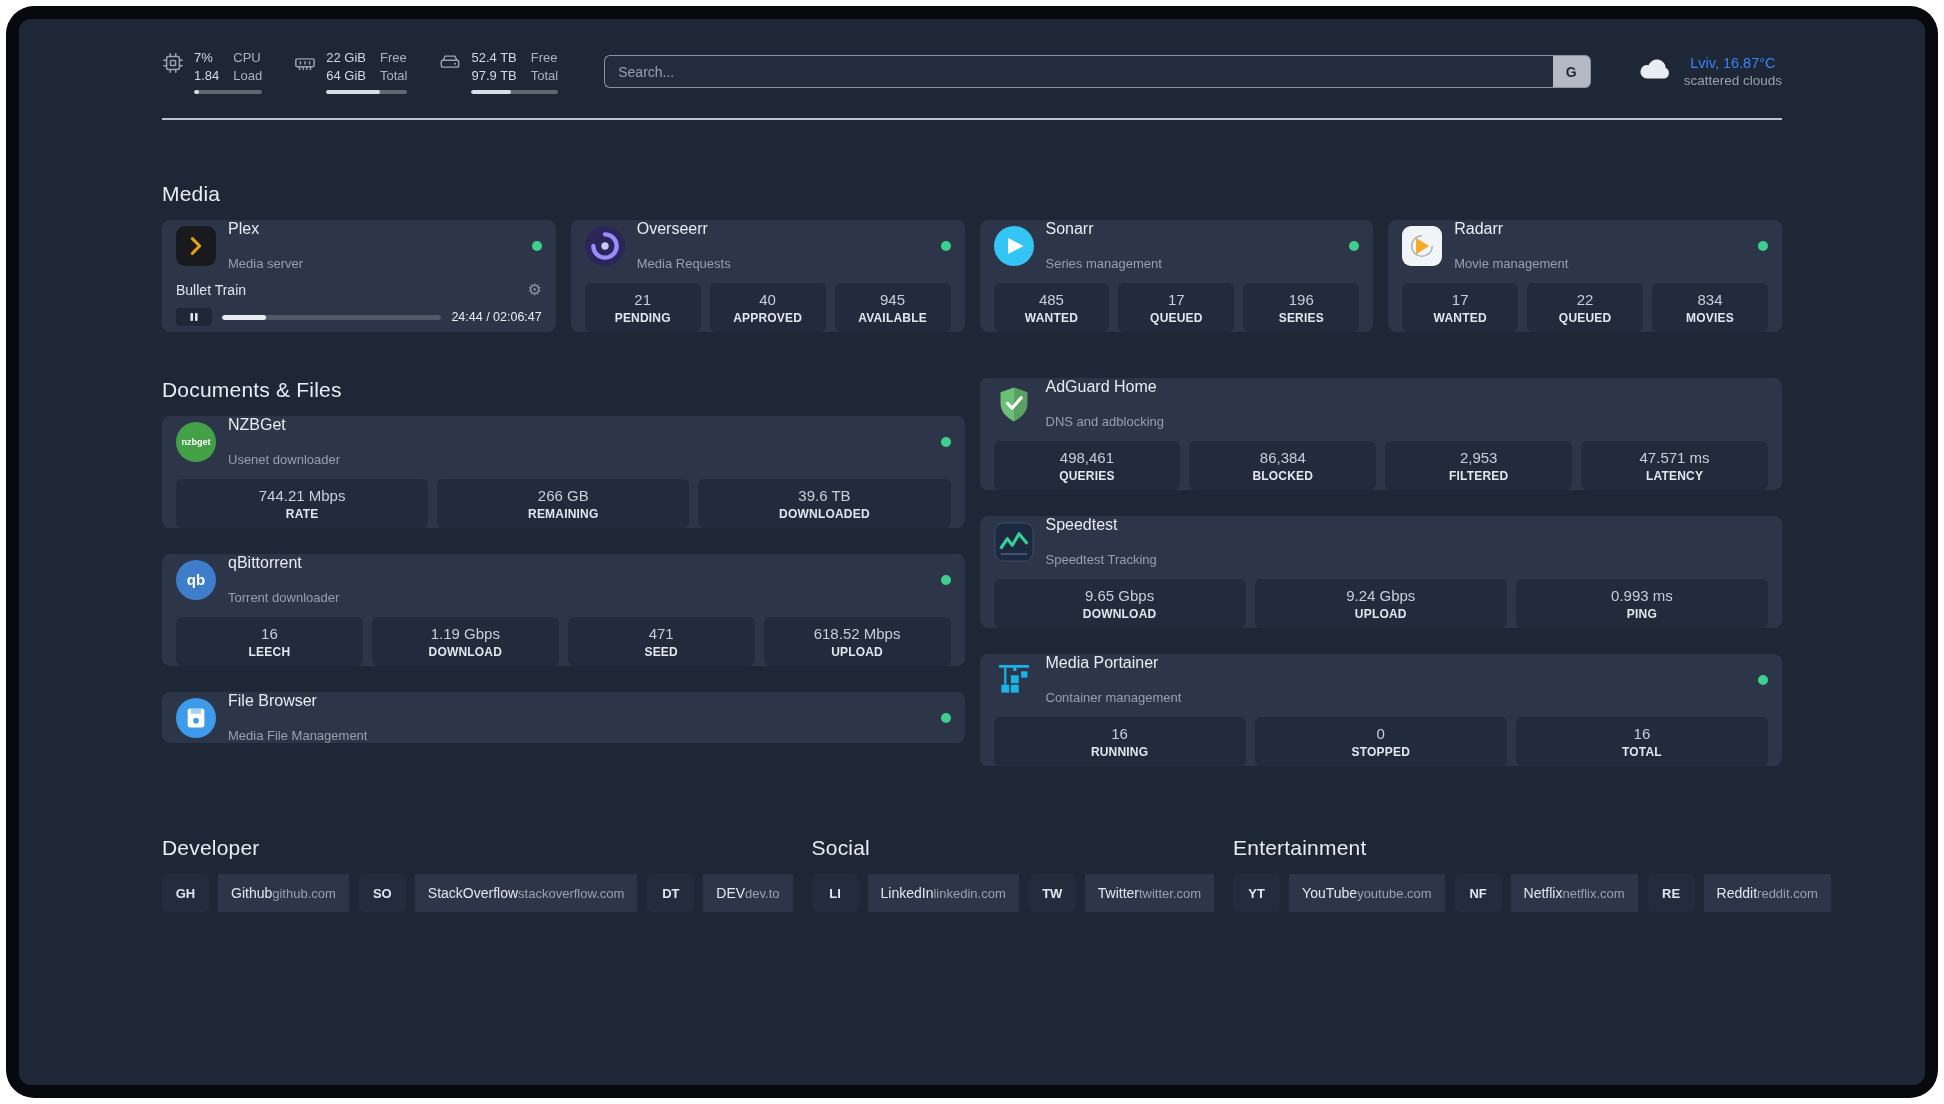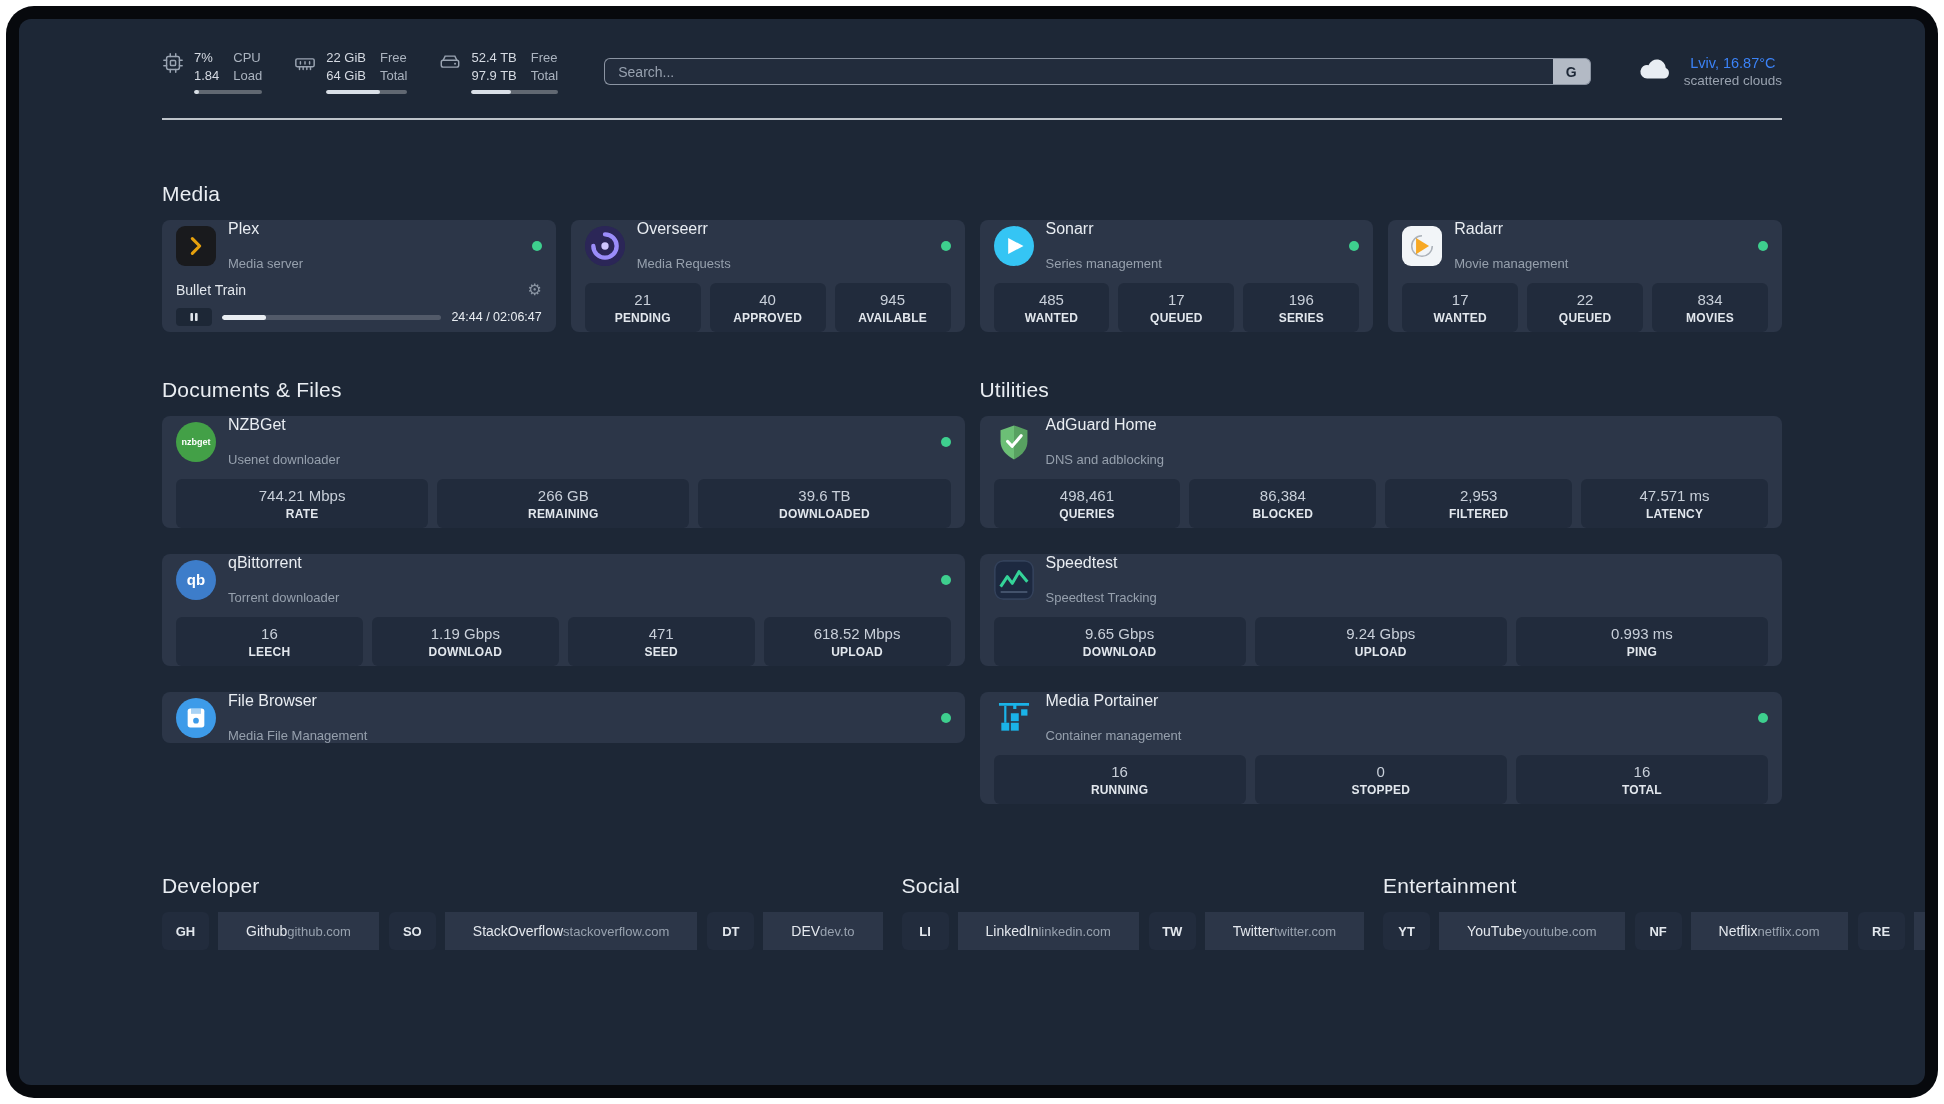--- a/index.html
+++ b/index.html
@@ -13,21 +13,21 @@
   .topbar { display:flex; align-items:center; }
   .resources { display:flex; gap:32px; }
   .resource { display:flex; gap:10px; align-items:flex-start; }
   .res-icon { color:#9aa4b2; display:inline-flex; margin-top:3px; }
   .res-cols { display:flex; gap:14px; font-size:13px; line-height:1.4; }
   .res-col { display:flex; flex-direction:column; color:#d5dae2; }
   .res-col.dim { color:#aab3bf; }
   .res-bar { height:4px; background:rgba(255,255,255,0.30); border-radius:2px; margin-top:5px; overflow:hidden; }
   .res-bar i { display:block; height:100%; background:#d9dfe7; border-radius:2px; }
 
-  .search { flex:1; display:flex; margin:0 46px; height:27px; }
+  .search { flex:1; display:flex; margin:0 46px; height:33px; }
   .search-input { flex:1; background:#222c3c; border:1px solid #8b94a2; border-right:none; border-radius:6px 0 0 6px; color:#e2e7ee; padding:0 13px; font-size:14px; outline:none; font-family:"Liberation Sans", sans-serif; }
   .search-input::placeholder { color:#97a1af; }
   .search-btn { width:38px; background:#b3bac5; color:#1d2736; border:1px solid #8b94a2; border-left:none; border-radius:0 6px 6px 0; font-size:14px; font-weight:700; cursor:pointer; }
 
   .weather { display:flex; gap:11px; align-items:center; }
   .weather-loc { font-size:14.5px; color:#3b82f6;text-align:center; }
   .weather-cond { font-size:13.5px; color:#9aa3b0; margin-top:2px; }
 
   .divider { border:none; border-top:2px solid rgba(235,239,244,0.78); margin-top:24px; }
 
@@ -72,21 +72,21 @@
   .icon-qb { background:#3d7dca; border-radius:50%; }
   .icon-qb span { color:#fff; font-size:15px; font-weight:700; }
   .icon-speedtest { background:transparent; }
   .icon-filebrowser { background:transparent; }
 
   
   .bm-grid { display:grid; grid-template-columns:repeat(3,1fr); gap:19px; margin-top:70px; }
   .bm-rows { display:flex; flex-direction:row; gap:10px; }
   .bm-row { display:flex; gap:9px; cursor:pointer; }
   .bm-abbr { width:47px; background:#222c3d; border-radius:6px; display:flex; align-items:center; justify-content:center; font-size:13px; font-weight:600; color:#e2e7ed; flex-shrink:0; }
-  .bm-bar { flex:1; background:#2c3648; border-radius:0; display:flex; align-items:center; justify-content:space-between; padding:0 28px; height:38px; }
+  .bm-bar { flex:1; background:#2c3648; border-radius:0; display:flex; align-items:center; justify-content:space-between; padding:0 13px; height:38px; }
   .bm-name { font-size:14px; color:#e4e8ee; }
   .bm-domain { font-size:13px; color:#98a2af; }
 </style>
 </head>
 <body>
 
 <div class="frame">
 <div class="dashboard">
 <div class="content">
 
@@ -394,21 +394,20 @@
               <div class="card-name">File Browser</div>
               <div class="card-sub">Media File Management</div>
             </div>
             <span class="dot"></span>
           </div>
         </div>
       </div>
     </section>
 
     <section>
-      <h2 class="section-title">Utilities</h2>
       <div class="stack">
 
         <div class="card">
           <div class="card-head">
             <span class="app-icon">
               <svg viewBox="0 0 24 24" width="38" height="38">
                 <defs>
                         <linearGradient id="ag" x1="0" y1="0" x2="1" y2="0">
                   <stop offset="0.5" stop-color="#6cbf76"></stop>
                           <stop offset="0.5" stop-color="#58a161"></stop>

